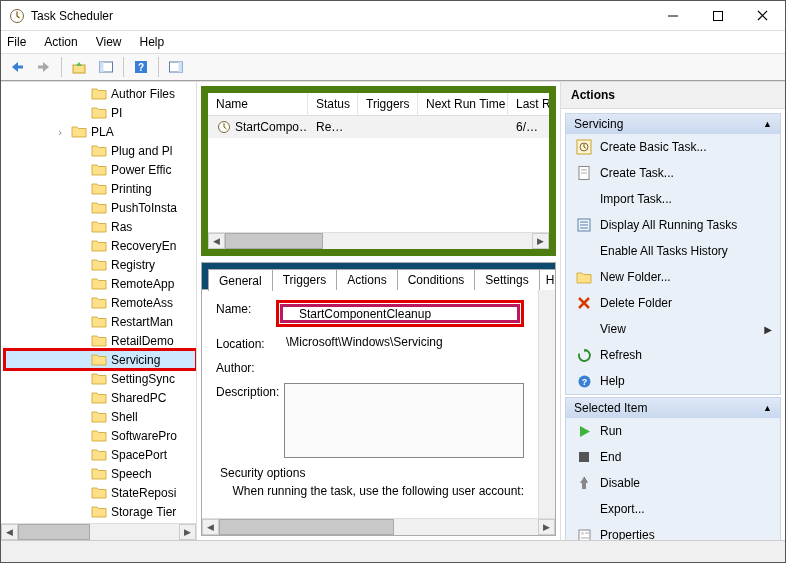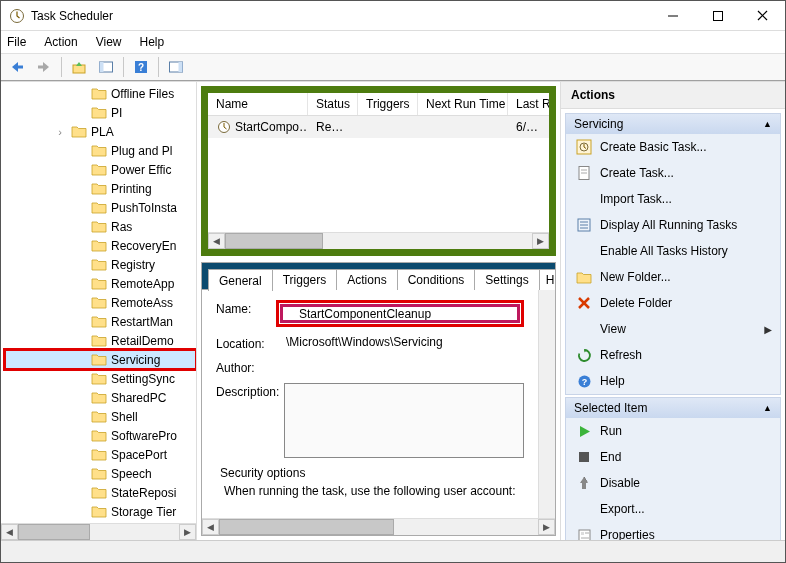--- a/index.html
+++ b/index.html
@@ -44,21 +44,21 @@
   .tab { padding:3px 10px; border:1px solid #aaa; border-bottom:none; margin-right:-1px; font-size:12px; background:#fff; position:relative; z-index:1;}
   .tab.active { background:#fff; z-index:2; padding-top:4px; margin-bottom:-1px;}
   .tab-content { flex:1; padding:10px 14px; overflow:hidden;}
   .form-row { display:flex; align-items:flex-start; margin-bottom:8px;}
   .form-label { width:70px; padding-top:2px;}
   .form-val { flex:1; }
   .form-input { width: 240px; height:19px; border:3px solid #be185d; padding:0 16px; font-family:inherit; font-size:12px;}
   .name-input-wrap { border: 3px solid #e00000; padding:1px; display:inline-block;}
   .desc-box { border:1px solid #888; background:#fafafa; height:75px; width:240px;}
   .sec-hdr { margin-top:6px; padding-left:4px;}
-  .sec-line { margin:4px 0 0 8px; white-space:nowrap; overflow:hidden;}
+  .sec-line { margin:4px 0 0 8px; white-space:nowrap; overflow:hidden;text-align:right;}
   .actions { width:224px; display:flex; flex-direction:column; background:#fff; }
   .actions-head { background:#f0f0f0; padding:6px 10px; font-weight:bold; border-bottom:1px solid #ddd;}
   .actions-body { flex:1; overflow:hidden; padding:4px;}
   .act-group { background:#eaf0f8; border:1px solid #c8d4e8; margin-bottom:2px;}
   .act-group-head { background: linear-gradient(#dfe8f6,#c9d8ef); padding:3px 8px; font-weight:normal; display:flex; align-items:center; justify-content:space-between; cursor:pointer;}
   .act-group-head .caret { font-size:9px;}
   .act-item { display:flex; align-items:center; gap:8px; padding:5px 8px 5px 10px; cursor:pointer;}
   .act-icon { width:16px; height:16px; display:flex; align-items:center; justify-content:center; flex-shrink:0;}
   .act-arrow { margin-left:auto; font-size:10px; color:#333;}
   .statusbar { height:22px; border-top:1px solid #ccc; background:#f0f0f0;}
@@ -151,21 +151,21 @@
 
     <div class="tree">
       <div class="tree-body" id="tree-body">
           <div class="tree-item tree-indent-1">
             <span class="exp"></span>
             <span class="folder-icon">
               <svg class="folder-svg" viewBox="0 0 16 13">
                 <path d="M1 2 h5 l1.5 1.5 H15 V12 H1 Z" fill="#ffe08a" stroke="#c9a227" stroke-width="0.8"></path>
               </svg>
             </span>
-            <span>Offline Files</span>
+            <span>Author Files</span>
           </div>
           <div class="tree-item tree-indent-1">
             <span class="exp"></span>
             <span class="folder-icon">
               <svg class="folder-svg" viewBox="0 0 16 13">
                 <path d="M1 2 h5 l1.5 1.5 H15 V12 H1 Z" fill="#ffe08a" stroke="#c9a227" stroke-width="0.8"></path>
               </svg>
             </span>
             <span>PI</span>
           </div>

